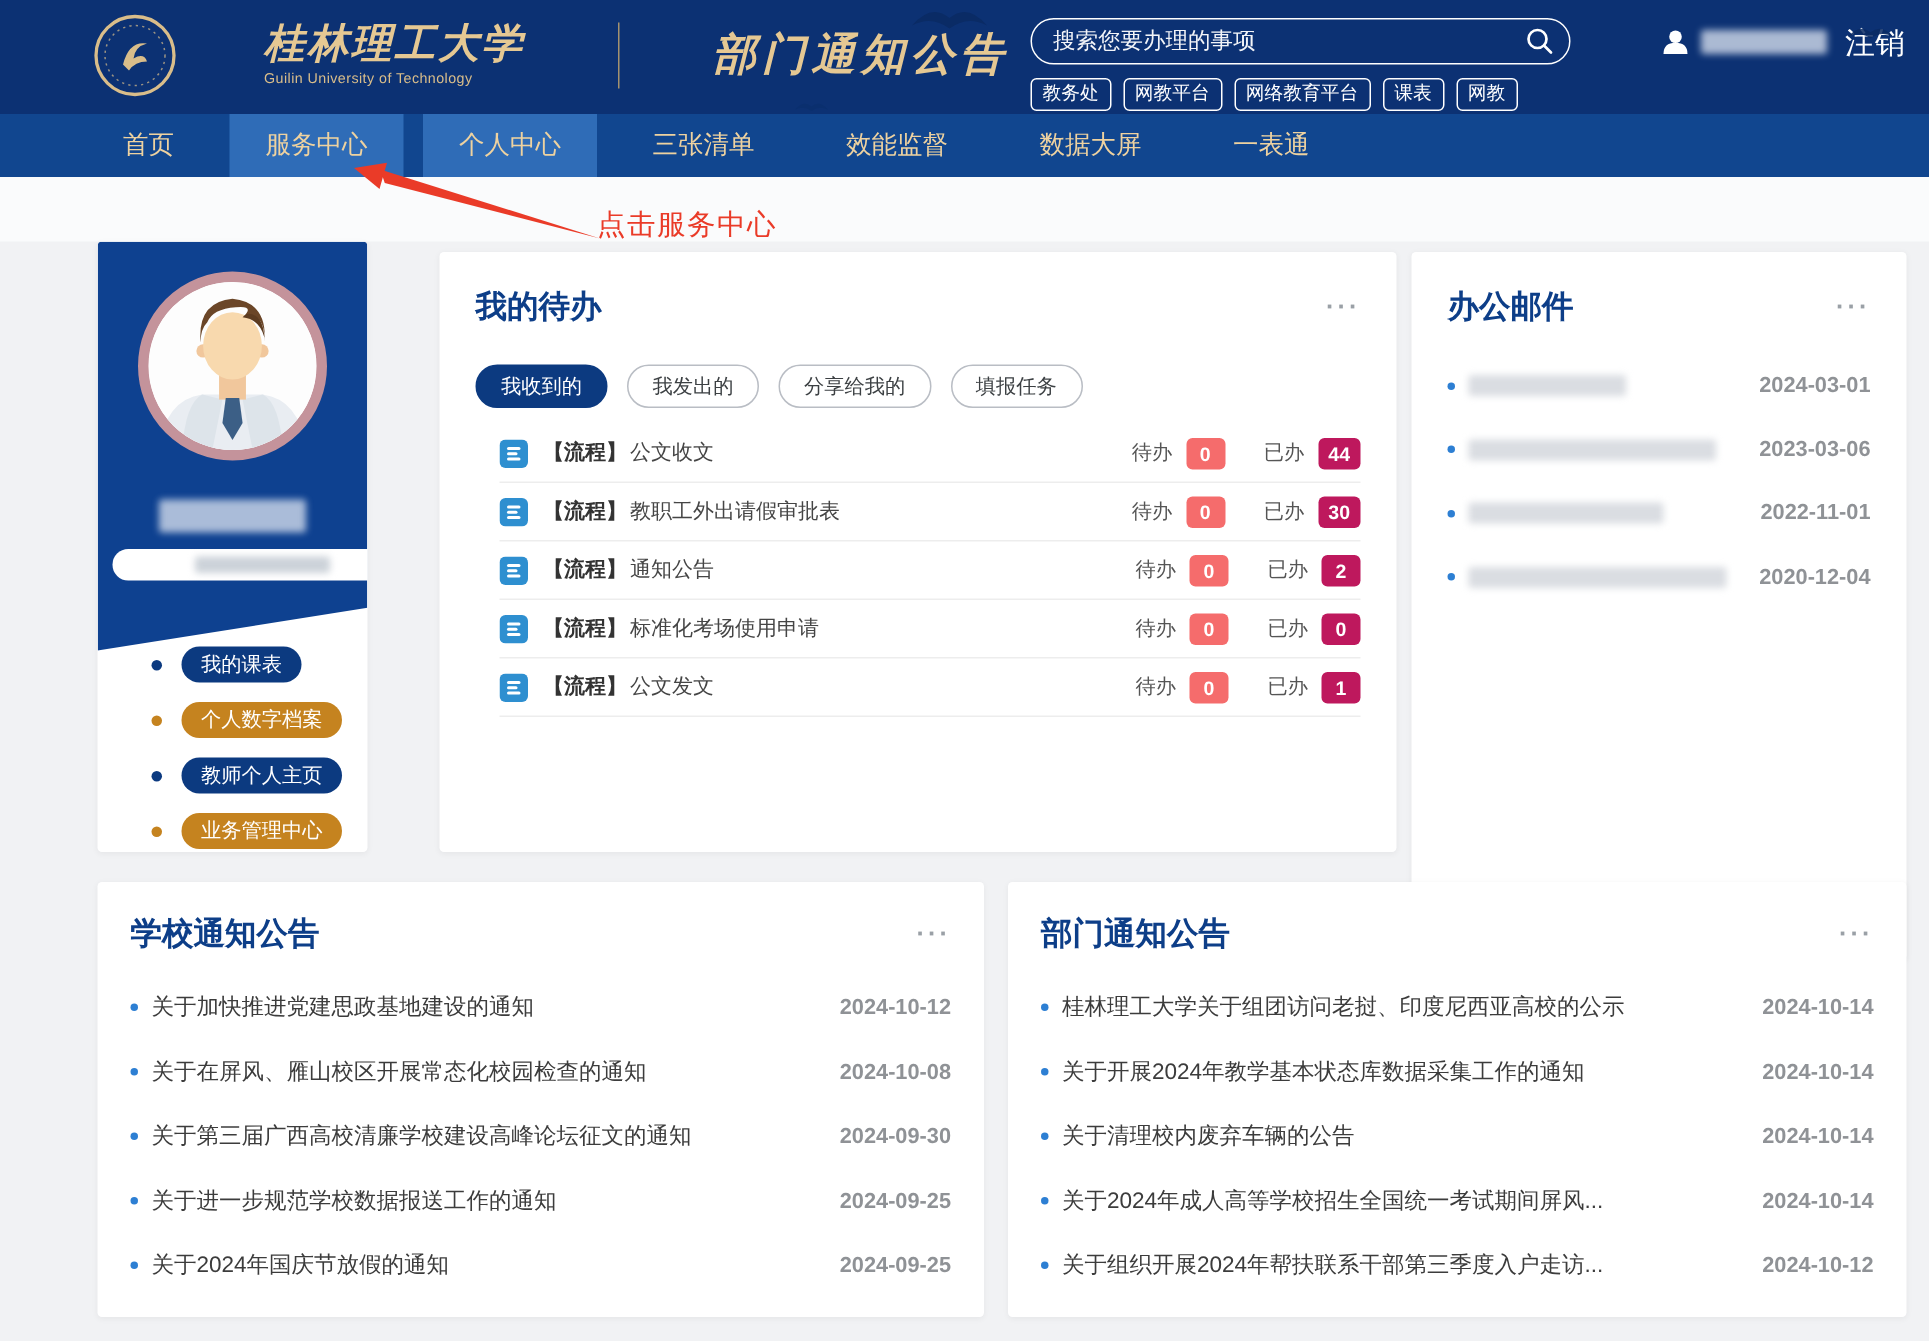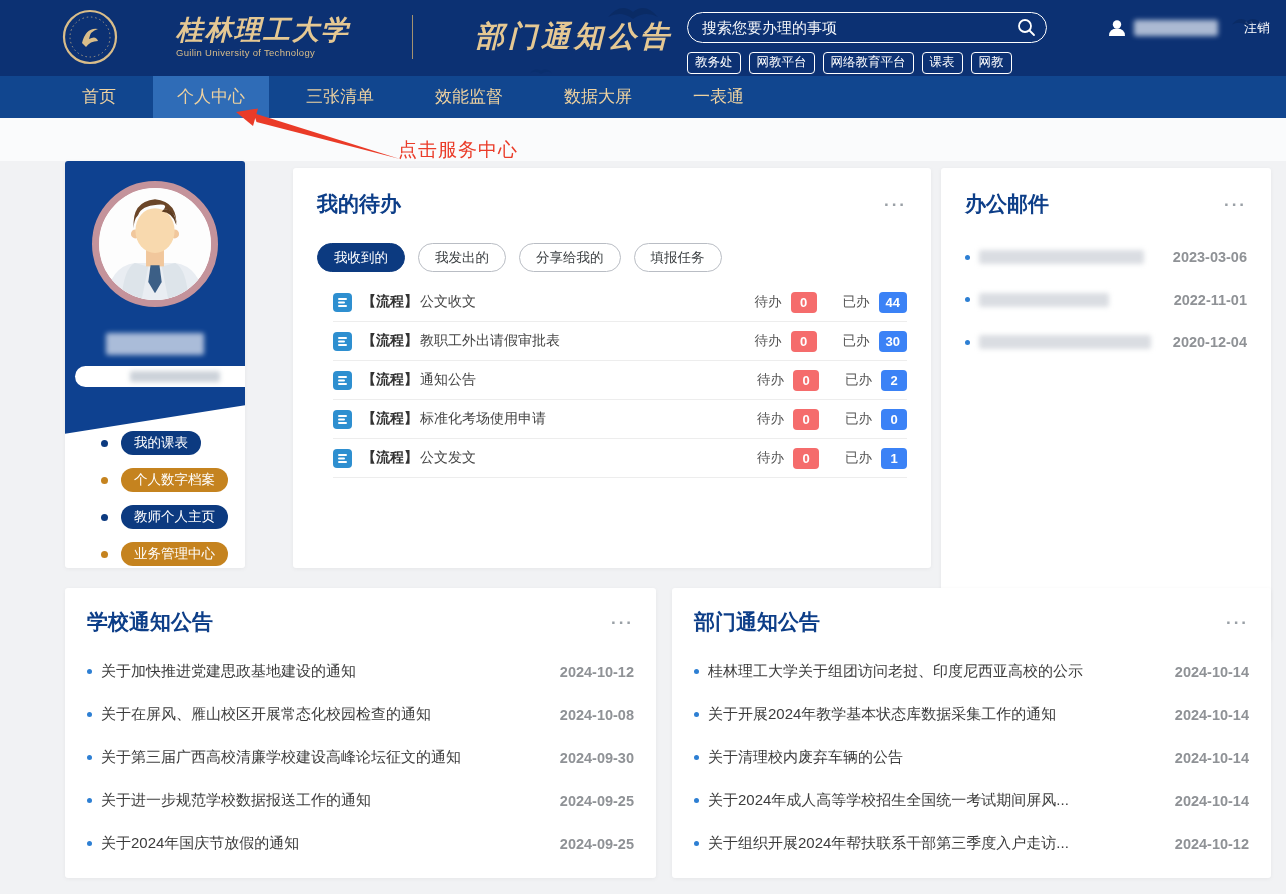--- a/index.html
+++ b/index.html
@@ -31,21 +31,21 @@
     color:#fff; font-size:15px; font-family:inherit; }
   .searchbox input::placeholder { color:#fff; opacity:.95; }
   .chips { position:absolute; left:687px; top:52px; display:flex; gap:8px; }
   .chip { border:1px solid #fff; border-radius:4px; color:#fff; font-size:12.5px;
     padding:2px 7px; line-height:1.25; cursor:pointer; white-space:nowrap; }
 
   .user-area { position:absolute; left:1106px; top:16px; width:164px; height:24px;
     display:flex; align-items:center; }
   .redact { display:inline-block; border-radius:2px; filter:blur(2.5px); }
   .user-name-redact { width:84px; height:16px; background:#bdc9de; margin-left:6px; opacity:.9; }
-  .logout { margin-left:auto; color:#fff; font-size:13px; cursor:pointer; text-decoration:none; }
+  .logout { margin-left:auto; color:#fff; font-size:20px; cursor:pointer; text-decoration:none; }
 
   .nav-list { display:flex; list-style:none; padding-left:58px; height:42px; }
   .nav-item { height:42px; line-height:42px; padding:0 24px; margin-left:13px;
     color:#eed2a0; font-size:17px; cursor:pointer; white-space:nowrap; }
   .nav-item:first-child { margin-left:0; }
   .nav-item.active { background:#2f6cb7; }
 
   
   .subheader { position:absolute; left:0; top:118px; width:100%; height:43px; background:#fafbfc; }
   .annot-arrow { position:absolute; left:210px; top:104px; z-index:5; }
@@ -88,21 +88,21 @@
   .todo-list { margin-top:11px; padding-left:16px; }
   .todo-row { height:39px; display:flex; align-items:center; border-bottom:1px solid #ededed; }
   .doc-icon { width:19px; height:19px; flex:0 0 auto; margin-right:10px; }
   .todo-prefix { font-weight:bold; color:#333; font-size:14px; }
   .todo-name { color:#454545; font-size:14px; margin-left:2px; }
   .todo-counts { margin-left:auto; display:flex; align-items:center; }
   .count-label { color:#555; font-size:13.5px; }
   .badge { min-width:26px; padding:0 7px; height:21px; line-height:21px; border-radius:4px;
     color:#fff; font-weight:bold; font-size:13px; text-align:center; margin-left:9px; }
   .badge-red { background:#f56c6c; }
-  .badge-green { background:#3b82f6; margin-right:0; }
+  .badge-green { background:#be185d; margin-right:0; }
   .gap26 { width:26px; }
 
   
   .mail-card { left:941px; top:168px; width:330px; height:472px; padding:22px 24px; }
   .mail-list { margin-top:18px; }
   .mail-item { height:42.5px; display:flex; align-items:center; }
   .blue-dot { width:5px; height:5px; border-radius:50%; background:#2d7fd3; flex:0 0 auto; margin-right:9px; }
   .mail-redact { height:14px; background:#dadde2; filter:blur(2.5px); border-radius:2px; }
   .item-date { margin-left:auto; color:#8f9296; font-weight:bold; font-size:14.5px; white-space:nowrap; }
 
@@ -164,20 +164,21 @@
         <path d="M3,19 Q3,11.5 11,11.5 Q19,11.5 19,19 Z" fill="#fff"></path>
       </svg>
       <span class="redact user-name-redact"></span>
       <a class="logout">注销</a>
     </div>
   </header>
 
   <nav class="navbar">
     <ul class="nav-list">
       <li class="nav-item">首页</li>
+      <li class="nav-item active">服务中心</li>
       <li class="nav-item active">个人中心</li>
       <li class="nav-item">三张清单</li>
       <li class="nav-item">效能监督</li>
       <li class="nav-item">数据大屏</li>
       <li class="nav-item">一表通</li>
     </ul>
     <svg class="bird" style="left:530px;top:-10px" width="22" height="10" viewBox="0 0 50 20">
       <path d="M0,15 Q13,0 25,10 Q37,0 50,15 Q37,8 25,17 Q13,8 0,15 Z" fill="#0a2f6e"></path>
     </svg>
   </nav>
@@ -337,20 +338,25 @@
   </section>
 
   <section class="card mail-card">
     <div class="card-head">
       <div class="card-title">办公邮件</div>
       <div class="more-btn">···</div>
     </div>
     <div class="mail-list">
       <div class="mail-item">
         <span class="blue-dot"></span>
+        <span class="mail-redact" style="width:105px"></span>
+        <span class="item-date">2024-03-01</span>
+      </div>
+      <div class="mail-item">
+        <span class="blue-dot"></span>
         <span class="mail-redact" style="width:165px"></span>
         <span class="item-date">2023-03-06</span>
       </div>
       <div class="mail-item">
         <span class="blue-dot"></span>
         <span class="mail-redact" style="width:130px"></span>
         <span class="item-date">2022-11-01</span>
       </div>
       <div class="mail-item">
         <span class="blue-dot"></span>

